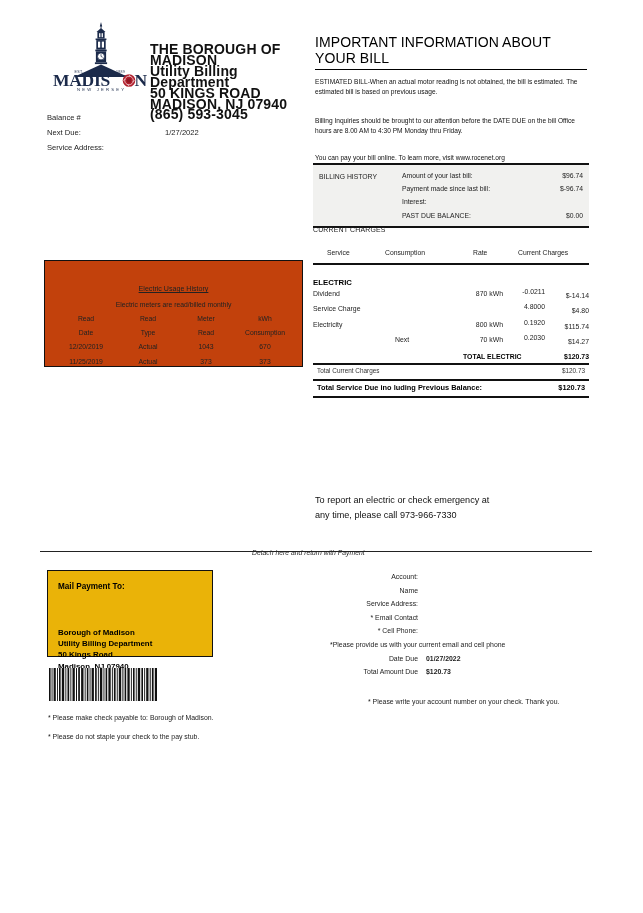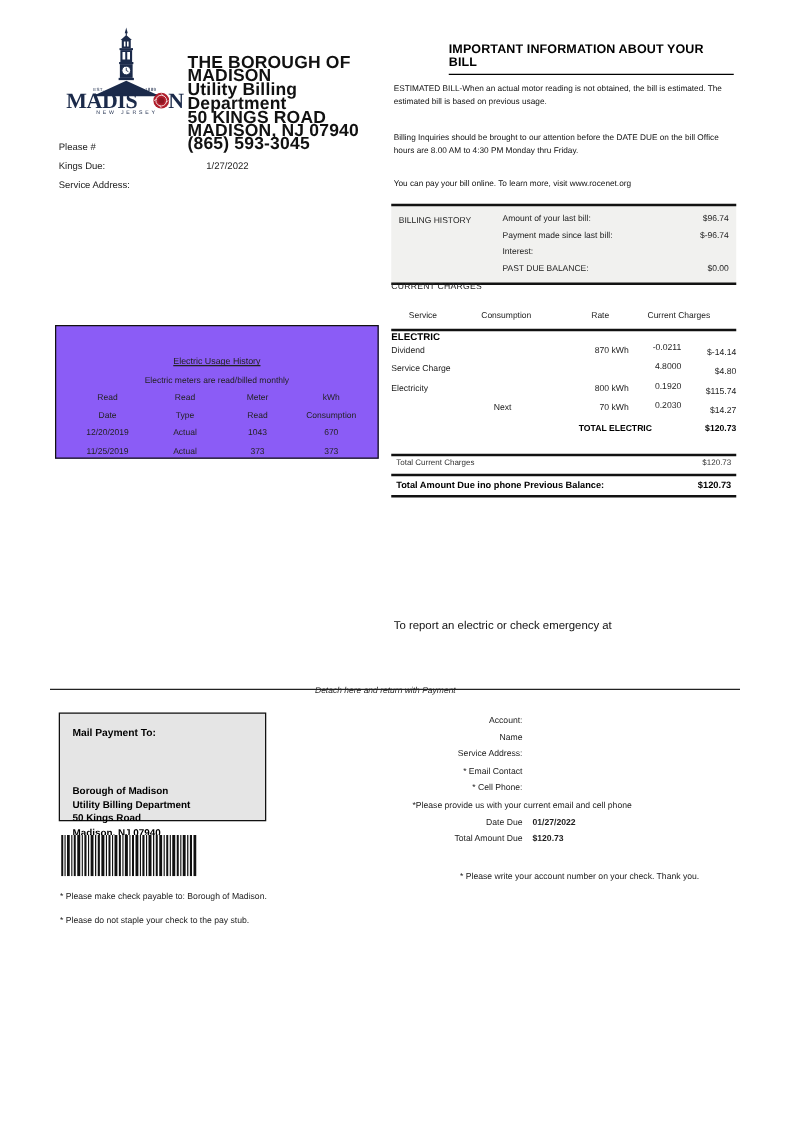--- a/index.html
+++ b/index.html
@@ -46,28 +46,27 @@
     font-size: 7.6px;
     color: #1c1c1c;
     line-height: 15px;
   }
   .acct-row .acct-label { position: absolute; left: 0; top: 0; }
   .acct-row .acct-value { position: absolute; left: 118px; top: 0; text-align: center; }
 
   
   #important-info { left: 315px; top: 34px; width: 272px; }
   #important-title {
-    font-size: 10px;
-    font-weight: bold;
+    font-size: 14px;
+    font-weight: normal;
     letter-spacing: 0.1px;
     color: #000;
     padding-bottom: 3px;
     border-bottom: 1.4px solid #000;
     margin-bottom: 7px;
-    margin-left: 44px;
   }
   .info-para {
     font-size: 6.6px;
     line-height: 9.6px;
     color: #111;
     margin-bottom: 20px;
   }
   .info-para.p2 { margin-bottom: 18px; }
   .info-para.p3 { margin-bottom: 0; }
 
@@ -118,21 +117,21 @@
   }
   .ch-h-service { left: 14px; }
   .ch-h-consumption { left: 72px; }
   .ch-h-rate { left: 160px; }
   .ch-h-charges { left: 205px; }
 
   .ch-group {
     font-size: 7.8px;
     font-weight: bold;
     color: #000;
-    padding: 0 0 1px 0;
+    padding: 13px 0 1px 0;
   }
   .ch-row {
     position: relative;
     height: 15.4px;
   }
   .ch-row span {
     position: absolute;
     font-size: 6.9px;
     color: #1c1c1c;
   }
@@ -166,21 +165,21 @@
     font-size: 7.4px;
     font-weight: bold;
     color: #000;
     height: 15px;
   }
 
   
   #usage-box {
     left: 44px; top: 260px; width: 257px; height: 105px;
     border: 1.3px solid #111;
-    background: #8b5cf6;
+    background: #c2410c;
   }
   #usage-title {
     position: absolute;
     left: 0; right: 0; top: 24px;
     text-align: center;
     font-size: 7.1px;
     color: #222;
     text-decoration: underline;
   }
   #usage-sub {
@@ -223,21 +222,21 @@
     left: 252px; top: 549px;
     font-size: 6.8px;
     font-style: italic;
     color: #222;
   }
 
   
   #mail-box {
     left: 47px; top: 570px; width: 164px; height: 85px;
     border: 1.2px solid #111;
-    background: #e5e5e5;
+    background: #eab308;
   }
   #mail-box .mail-head {
     position: absolute;
     left: 10px; top: 11px;
     font-size: 8.2px;
     font-weight: bold;
     color: #000;
   }
   #mail-box .mail-addr {
     position: absolute;
@@ -327,25 +326,25 @@
   <div class="abs" id="company-block">
     <div>THE BOROUGH OF MADISON</div>
     <div>Utility Billing Department</div>
     <div>50 KINGS ROAD</div>
     <div>MADISON, NJ 07940</div>
     <div>(865) 593-3045</div>
   </div>
 
   <div class="abs" id="account-info">
     <div class="acct-row">
-      <span class="acct-label">Please #</span>
+      <span class="acct-label">Balance #</span>
       <span class="acct-value"></span>
     </div>
     <div class="acct-row">
-      <span class="acct-label">Kings Due:</span>
+      <span class="acct-label">Next Due:</span>
       <span class="acct-value">1/27/2022</span>
     </div>
     <div class="acct-row">
       <span class="acct-label">Service Address:</span>
       <span class="acct-value"></span>
     </div>
   </div>
 
   <div class="abs" id="important-info">
     <div id="important-title">IMPORTANT INFORMATION ABOUT YOUR BILL</div>
@@ -422,21 +421,21 @@
       <span class="ch-total-amount">$120.73</span>
     </div>
   </div>
 
   <div class="abs" id="totals-block">
     <div class="tot-row" id="total-current">
       <span class="tot-label">Total Current Charges</span>
       <span class="tot-amount">$120.73</span>
     </div>
     <div class="tot-row" id="total-due">
-      <span class="tot-label">Total Amount Due ino phone Previous Balance:</span>
+      <span class="tot-label">Total Service Due ino luding Previous Balance:</span>
       <span class="tot-amount">$120.73</span>
     </div>
   </div>
 
   <div class="abs" id="usage-box">
     <div id="usage-title">Electric Usage History</div>
     <div id="usage-sub">Electric meters are read/billed monthly</div>
     <div class="usage-grid">
       <div class="u-row">
         <span class="u-c1">Read</span>
@@ -460,20 +459,21 @@
         <span class="u-c1">11/25/2019</span>
         <span class="u-c2">Actual</span>
         <span class="u-c3">373</span>
         <span class="u-c4">373</span>
       </div>
     </div>
   </div>
 
   <div class="abs" id="emergency">
     <div>To report an electric or check emergency at</div>
+    <div>any time, please call 973-966-7330</div>
   </div>
 
   <div class="abs" id="detach-line"></div>
   <div class="abs" id="detach-text">Detach here and return with Payment</div>
 
   <div class="abs" id="mail-box">
     <div class="mail-head">Mail Payment To:</div>
     <div class="mail-addr">
       <div>Borough of Madison</div>
       <div>Utility Billing Department</div>

